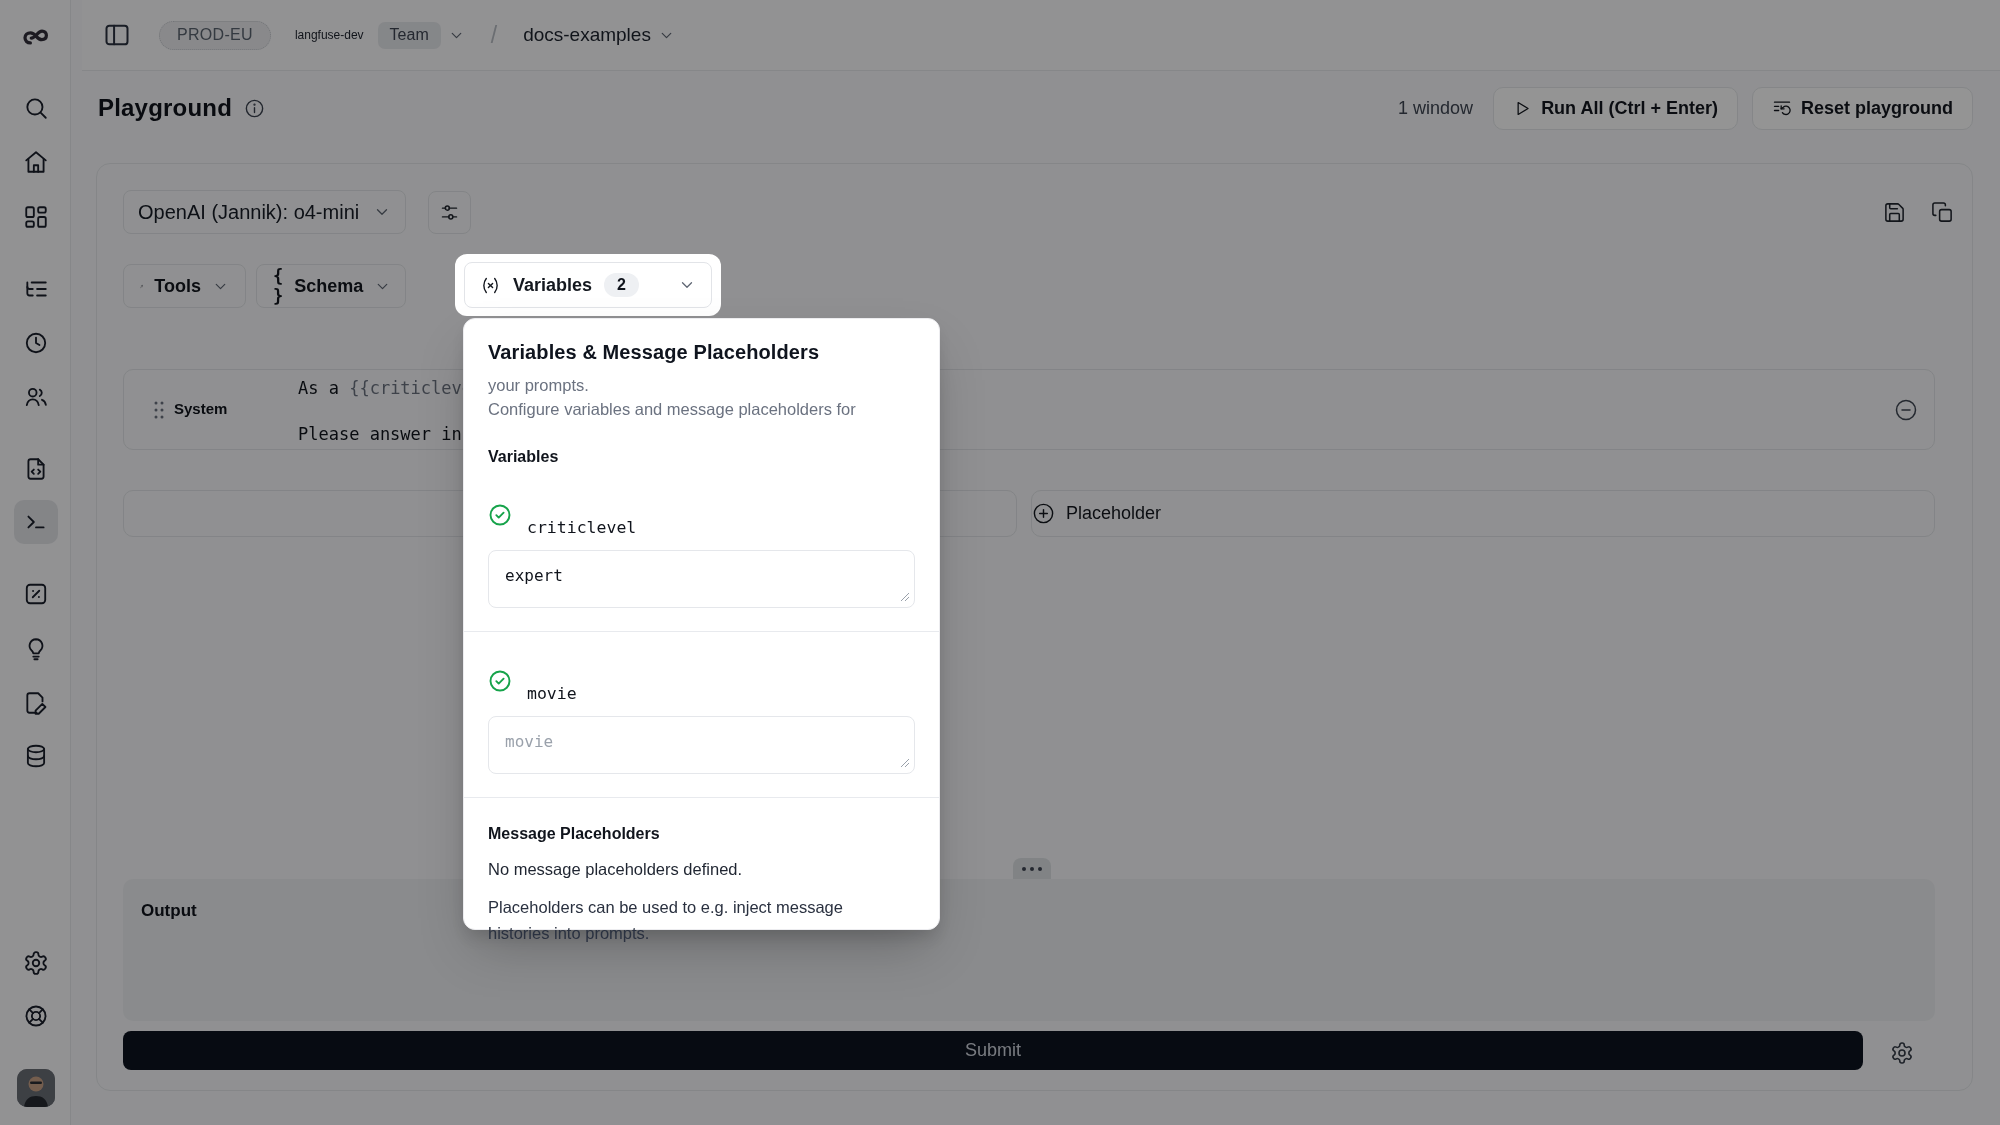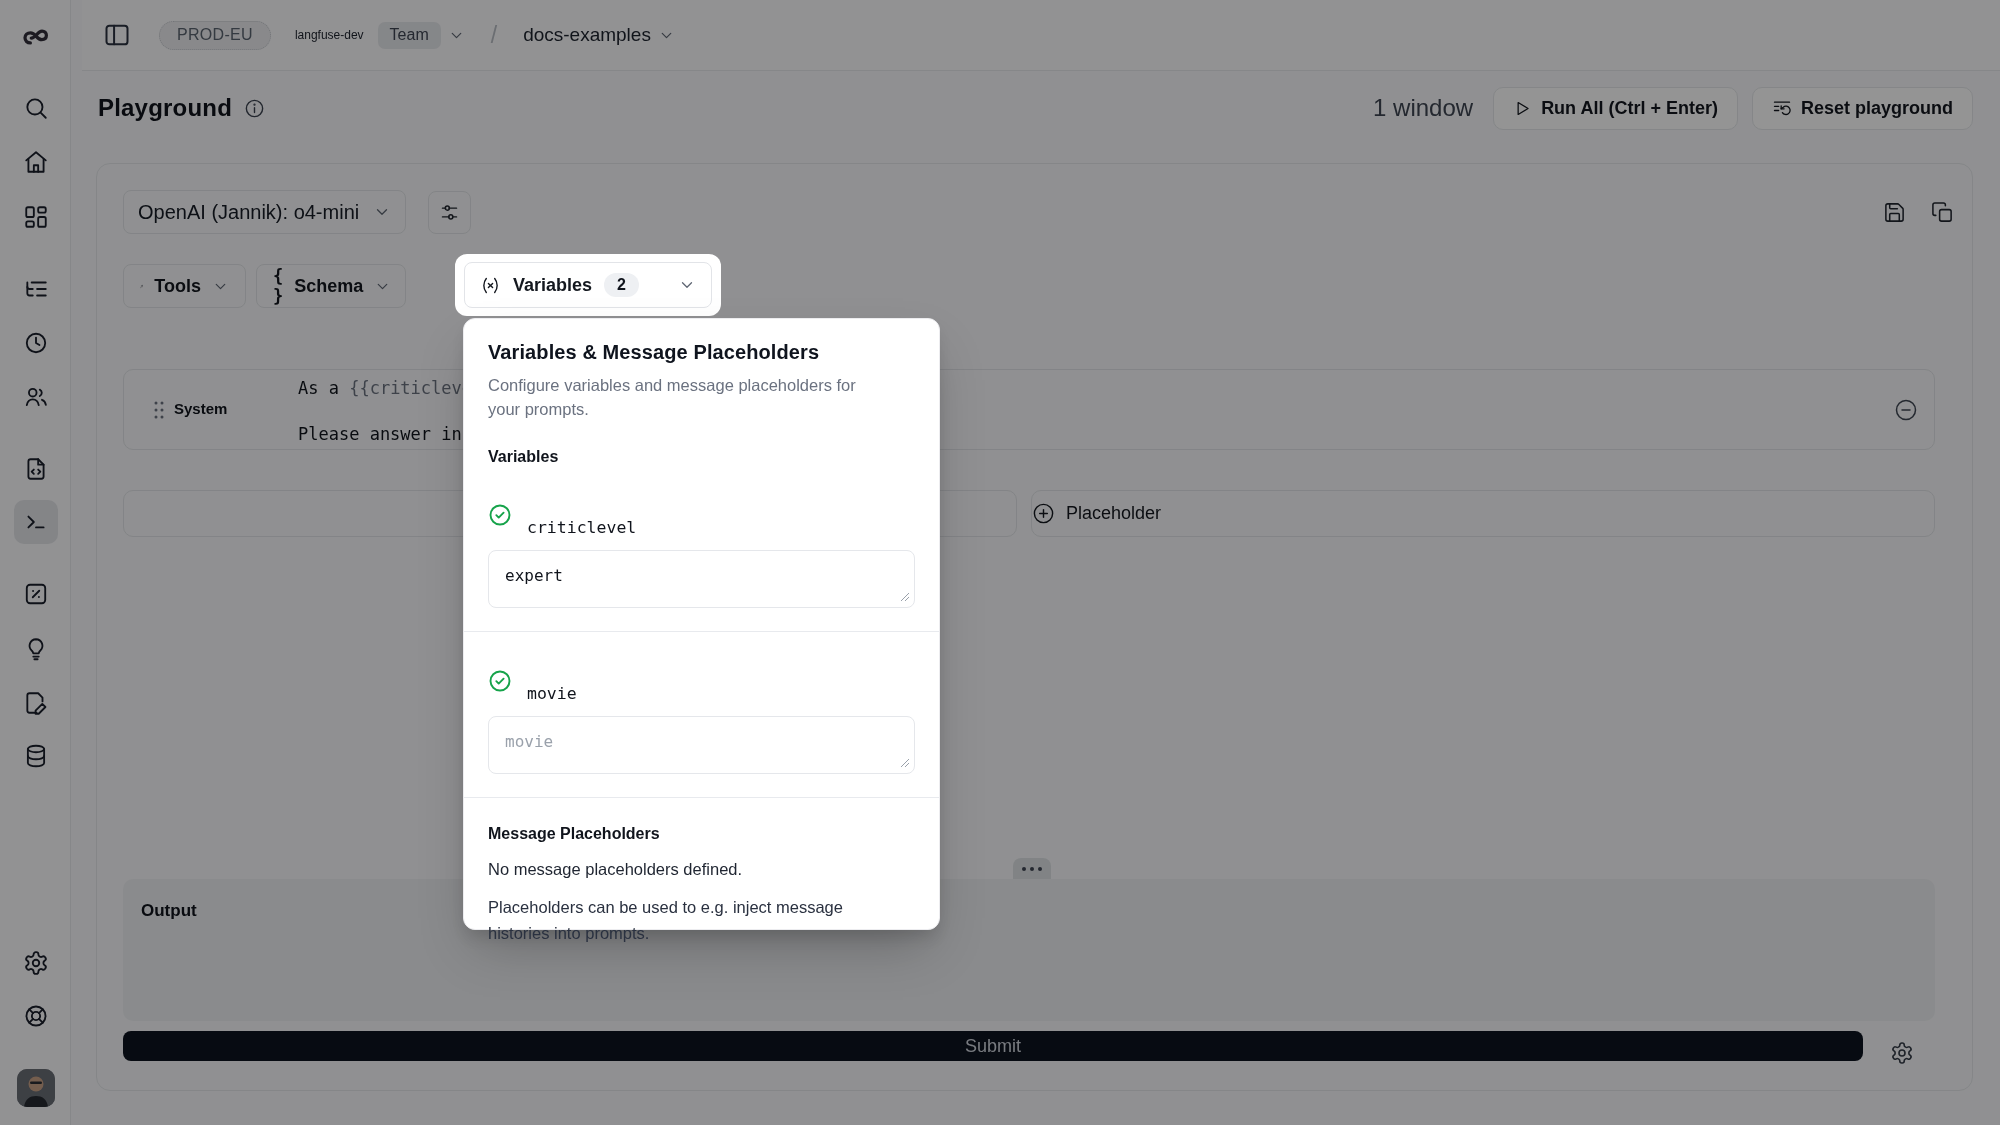--- a/index.html
+++ b/index.html
@@ -38,21 +38,21 @@
   .tb-chev { color:#5f6673; margin-left:7px; }
   .path-sep { margin-left:26px; font-size:23px; color:#b8bdc4; font-weight:300; }
   .project-name { margin-left:26px; font-size:19px; font-weight:500; color:#1d232e; }
 
   
   .page-header { position:absolute; left:71px; top:71px; width:1929px; height:74px;
     display:flex; align-items:center; padding:0 27px; }
   .page-title { font-size:24px; font-weight:700; color:#10141c; letter-spacing:.2px; }
   .info-ic { margin-left:12px; color:#3c4350; }
   .header-right { margin-left:auto; display:flex; align-items:center; gap:14px; }
-  .window-count { font-size:24px; color:#3f4653; margin-right:6px; }
+  .window-count { font-size:18px; color:#3f4653; margin-right:6px; }
   .hbtn { height:43px; padding:0 19px; background:#ffffff; border:1px solid #e5e7eb; border-radius:10px;
     display:flex; align-items:center; gap:9px; font-size:18px; font-weight:600; color:#14181f; cursor:pointer; }
 
   
   .card { position:absolute; left:96px; top:163px; width:1877px; height:928px;
     border:1px solid #e5e7eb; border-radius:14px; }
   .model-select { position:absolute; left:26px; top:26px; width:283px; height:44px; border:1px solid #e2e4e8;
     border-radius:8px; display:flex; align-items:center; padding:0 14px; font-size:20px; color:#171c26;
     cursor:pointer; }
   .model-select .chev { margin-left:auto; color:#5f6673; }
@@ -79,21 +79,21 @@
     color:#14181f; cursor:pointer; }
 
   .grip-tab { position:absolute; left:916px; top:694px; width:38px; height:22px; background:#dfe2e6;
     border-radius:8px 8px 0 0; display:flex; align-items:center; justify-content:center; gap:4px; cursor:row-resize; }
   .grip-tab i { width:4px; height:4px; border-radius:50%; background:#3f4653; }
 
   .output-panel { position:absolute; left:26px; top:715px; width:1812px; height:142px; background:#eef0f3;
     border-radius:10px; padding:22px 18px; }
   .output-label { font-size:17px; font-weight:700; color:#10141c; }
 
-  .submit-btn { position:absolute; left:26px; top:867px; width:1740px; height:30px; background:#0d1320;
+  .submit-btn { position:absolute; left:26px; top:867px; width:1740px; height:39px; background:#0d1320;
     border:none; border-radius:8px; color:#cfd4dc; font-size:18px; font-weight:500; cursor:pointer;
     font-family:"Liberation Sans",sans-serif; }
   .gear-btn { position:absolute; left:1785px; top:877px; width:40px; height:24px; display:flex;
     align-items:center; justify-content:center; color:#343b47; cursor:pointer; }
 
   
   .overlay { position:absolute; inset:0; background:rgba(0,0,0,.42); z-index:40; }
   .var-anchor { position:absolute; left:455px; top:254px; width:266px; height:62px; background:#ffffff;
     border-radius:12px; z-index:50; display:flex; align-items:center; justify-content:center; }
   .var-btn { width:248px; height:46px; background:#ffffff; border:1px solid #e2e4e8; border-radius:8px;
@@ -423,22 +423,22 @@
       <svg class="ic" width="18" height="18" viewBox="0 0 24 24">
           <path d="m6 9 6 6 6-6"></path>
         </svg>
     </span>
   </div>
 </div>
 
 <div class="popover">
   <div class="pop-title">Variables &amp; Message Placeholders</div>
   <div class="pop-desc">
+    <span>your prompts.</span>
     <span>Configure variables and message placeholders for</span>
-    <span>your prompts.</span>
   </div>
 
   <div class="section-h">Variables</div>
 
   <div class="var-row">
     <span class="check">
       <svg class="ic" width="24" height="24" viewBox="0 0 24 24" style="stroke-width:1.9">
           <circle cx="12" cy="12" r="9.5"></circle>
           <path d="m8.3 12.2 2.4 2.4 4.9-4.9"></path>
         </svg>

